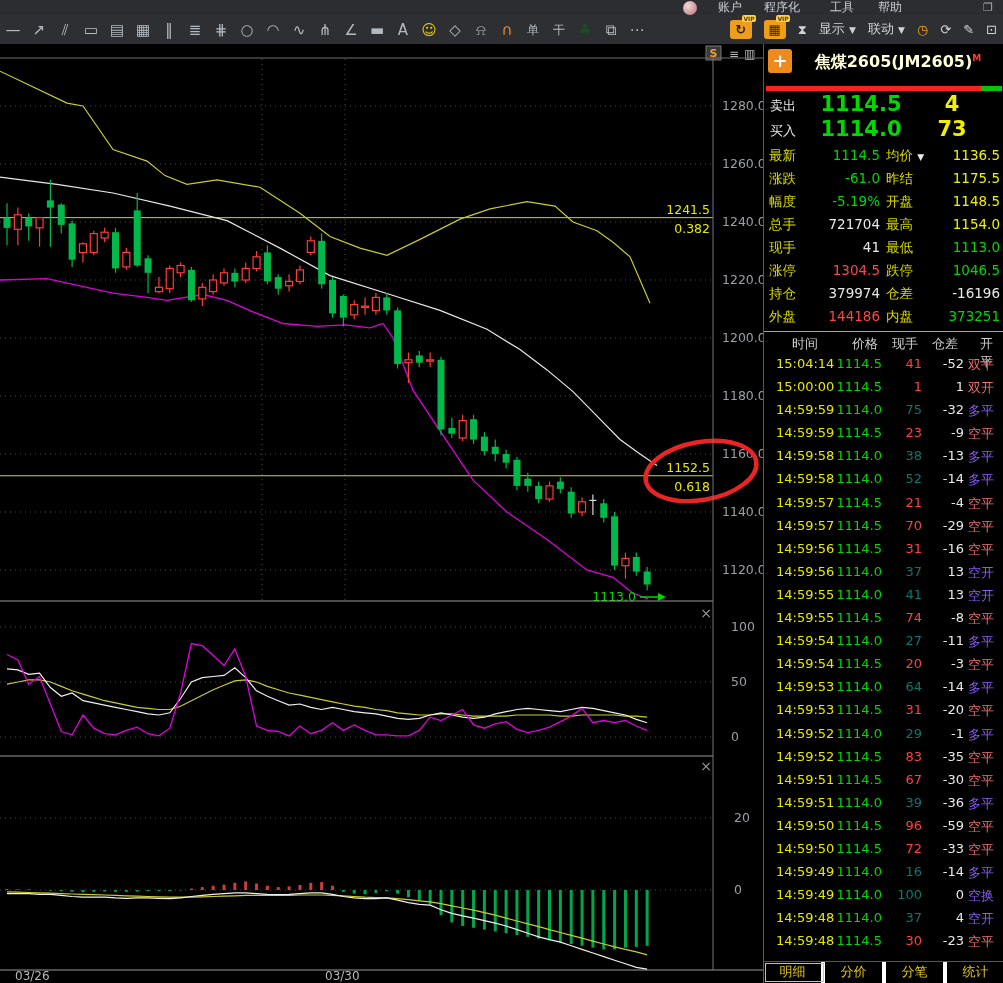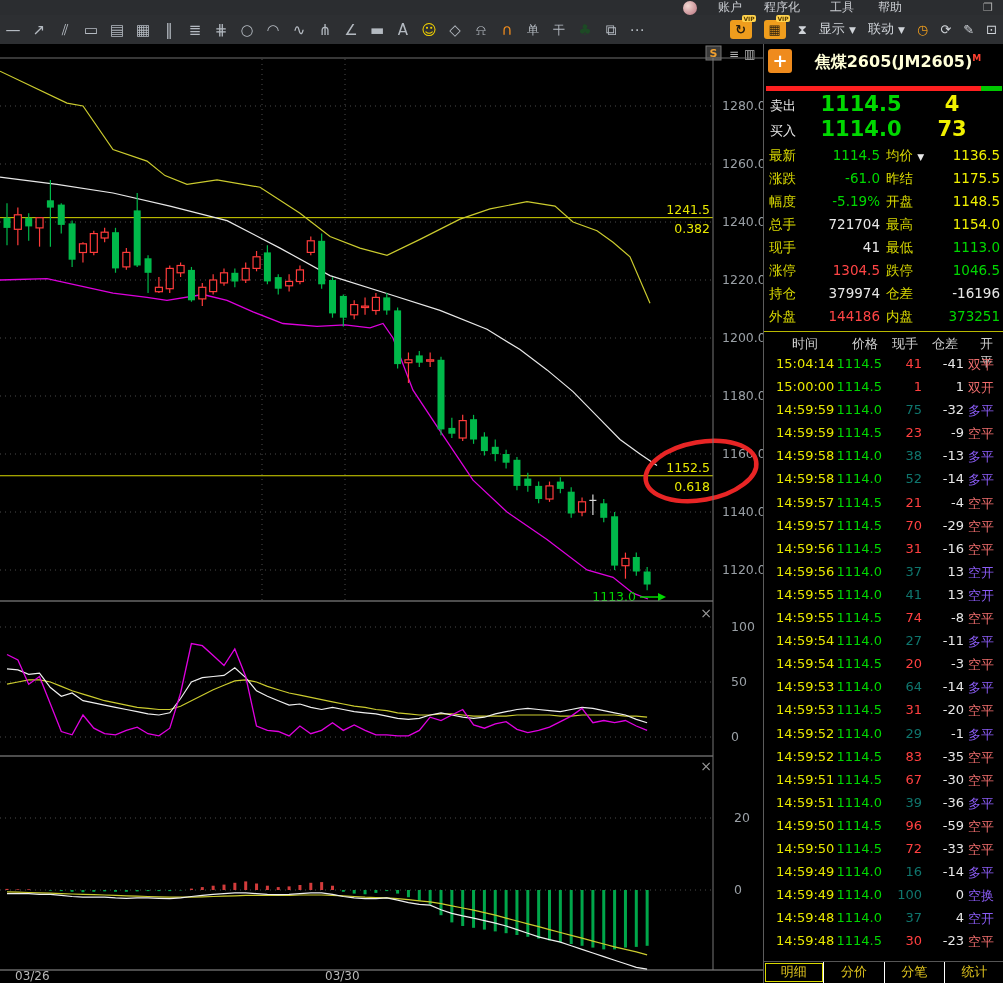--- a/index.html
+++ b/index.html
@@ -52,21 +52,21 @@
   .trow{position:relative;height:23.1px;font-size:13px;}
   .trow span{position:absolute;top:3px;}
   .t-time{left:12px;color:#e8e800;text-align:right;}
   .t-price{left:58px;width:60px;text-align:right;color:#00d800;}
   .t-vol{left:122px;width:36px;text-align:right;}
   .t-oi{left:160px;width:40px;text-align:right;color:#e8e8e8;}
   .t-flag{left:204px;}
   .volr{color:#ff4040;} .volg{color:#0f766e;}
   .fr{color:#ef6d6d;} .fg{color:#8b5cf6;}
   #rp-tabs{position:absolute;left:0;bottom:0;width:240px;height:21px;border-top:1px solid #555;display:flex;}
-  .rtab{flex:1;text-align:center;font-size:13px;color:#e0c41e;line-height:20px;border-right:1px solid #ffffff;position:relative;}
+  .rtab{flex:1;text-align:center;font-size:13px;color:#e0c41e;line-height:20px;border-right:4px solid #ffffff;position:relative;}
   .rtab:last-child{border-right:none;}
   .rtab.active{outline:1px solid #d8d800;outline-offset:-2px;}
   .g{color:#00d800}.r{color:#ff4545}.y{color:#f0f000}.w{color:#e8e8e8}
 </style>
 </head>
 <body>
 
 <div id="app">
   <div id="menubar">
     <span class="avatar"></span>
@@ -475,21 +475,21 @@
       <span style="left:88px">价格</span>
       <span style="left:128px">现手</span>
       <span style="left:168px">仓差</span>
       <span style="left:216px">开平</span>
     </div>
     <div id="tape-rows">
         <div class="trow">
           <span class="t-time">15:04:14</span>
           <span class="t-price">1114.5</span>
           <span class="t-vol volr">41</span>
-          <span class="t-oi">-41</span>
+          <span class="t-oi">-52</span>
           <span class="t-flag fr">双平</span>
         </div>
         <div class="trow">
           <span class="t-time">15:00:00</span>
           <span class="t-price">1114.5</span>
           <span class="t-vol volr">1</span>
           <span class="t-oi">1</span>
           <span class="t-flag fr">双开</span>
         </div>
         <div class="trow">

